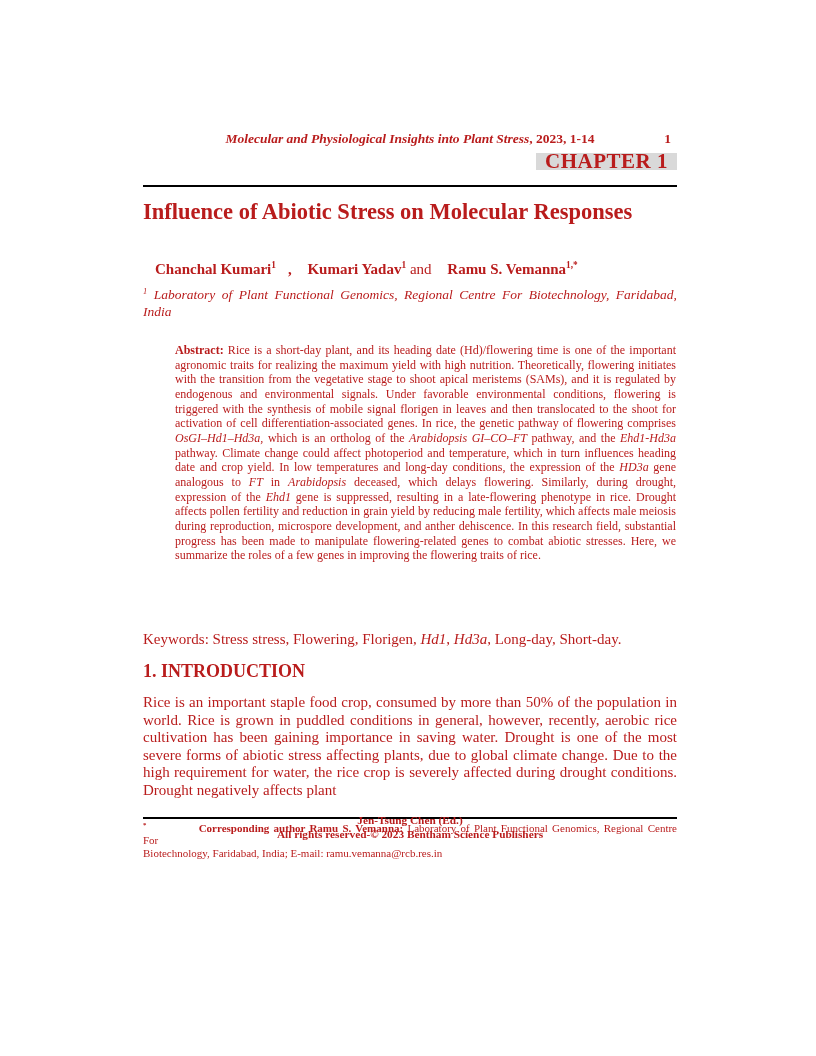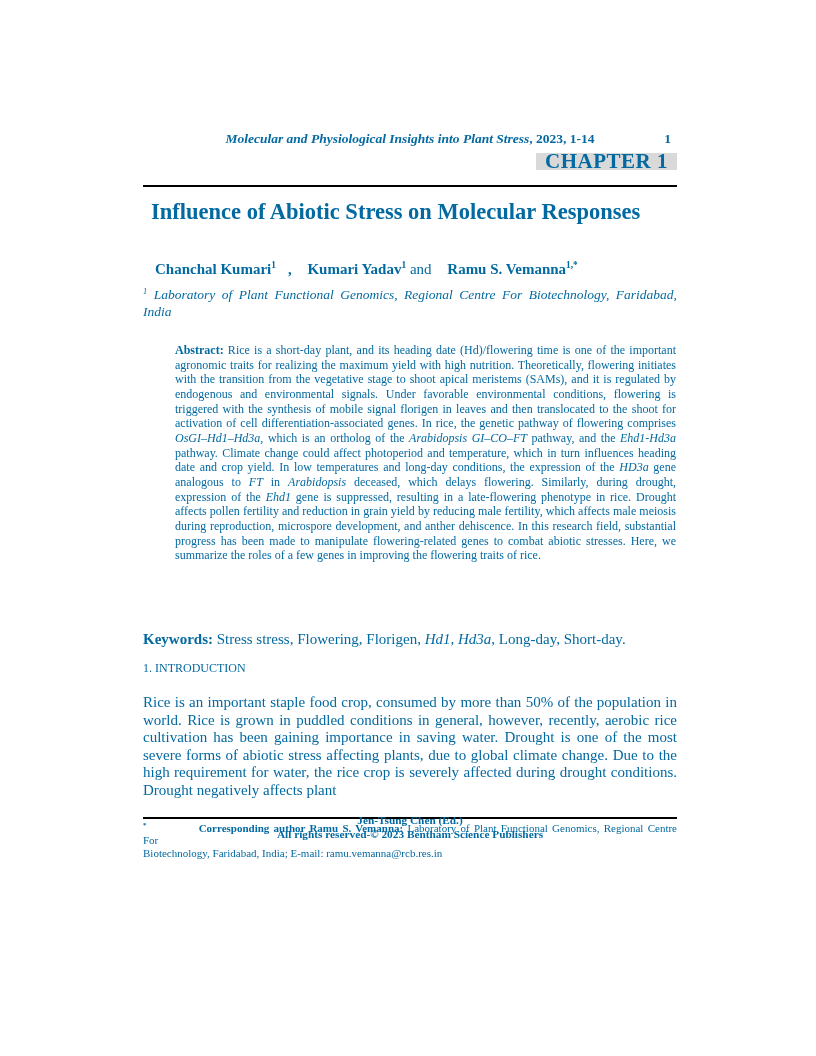--- a/index.html
+++ b/index.html
@@ -2,21 +2,21 @@
 <html><head>
 <meta charset="utf-8">
 <style>
   html, body { margin: 0; padding: 0; background: #888; }
   .page {
     position: relative;
     width: 816px; height: 1056px;
     margin: 0 auto;
     background: #ffffff;
     font-family: "Liberation Serif", serif;
-    color: #0369a1;
+    color: #b91c1c;
     overflow: hidden;
   }
   .abs { position: absolute; }
   .content-x { left: 143px; width: 534px; }
 
   
   .runhead { top: 131px; font-size: 13.5px; font-weight: bold; text-align: center; }
   .runhead .it { font-style: italic; }
   .pagenum { position: absolute; right: 6px; top: 0; font-weight: bold; font-style: normal; }
 
@@ -25,43 +25,43 @@
   .chapter-box {
     top: 153px; right: 139px; height: 17px;
     background: #d9d9d9;
     font-size: 21px; font-weight: bold;
     padding: 0 9px;
     display: flex; align-items: center;
     letter-spacing: 0.5px;
   }
 
   
-  .title { top: 197px; font-size: 22.5px; font-weight: bold; line-height: 29px; margin-left: 8px; }
+  .title { top: 197px; font-size: 22.5px; font-weight: bold; line-height: 29px; }
 
   
   .authors { top: 261px; font-size: 15px; }
   .authors b { font-weight: bold; margin-left: 12px; }
   sup.s { font-size: 0.62em; vertical-align: super; line-height: 0; font-weight: bold; }
 
   
   .affil { top: 286px; font-size: 13.5px; font-style: italic; line-height: 17px; }
   .jline { text-align: justify; text-align-last: justify; }
   .affil sup.s { font-weight: normal; }
 
   
   .abstract { top: 343px; left: 175px; width: 501px; font-size: 12px; line-height: 14.65px; text-align: justify; }
   .abstract .lbl { font-weight: bold; }
   .it { font-style: italic; }
 
   
   .keywords { top: 631px; font-size: 15px; }
-  .keywords .lbl { font-weight: bold; }
+  .keywords .lbl { font-weight: normal; }
 
   
-  .sechead { top: 661px; font-size: 12px; font-weight: normal; }
+  .sechead { top: 661px; font-size: 18px; font-weight: bold; }
 
   
   .intro { top: 694px; font-size: 15px; line-height: 17.6px; text-align: justify; }
 
   
   .footnote-rule { top: 817px; height: 1.5px; background: #000; }
   .footnote { top: 822px; font-size: 11px; line-height: 12.3px; }
   .footnote .b { font-weight: bold; margin-left: 48px; }
   .footnote sup.s { font-weight: bold; }
 

